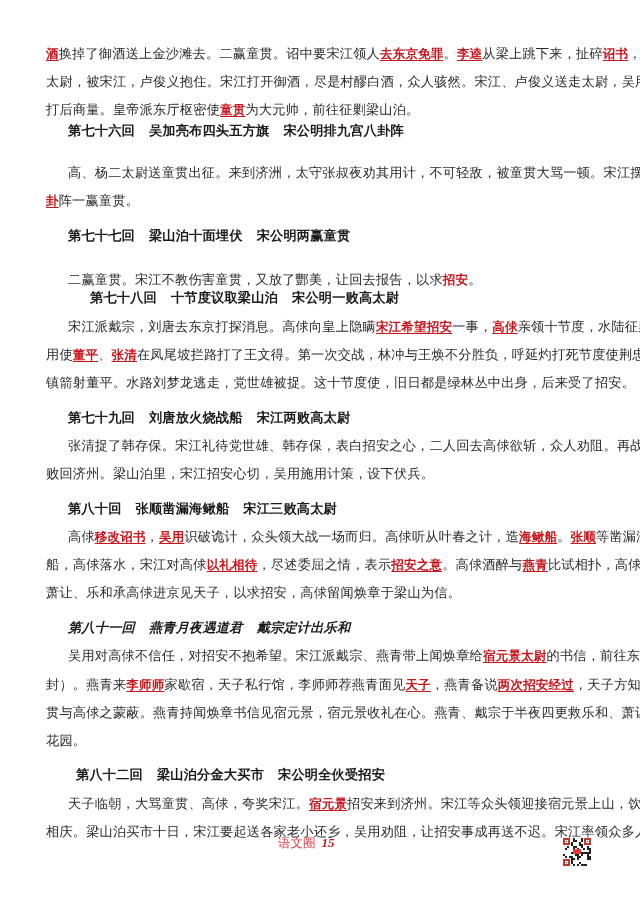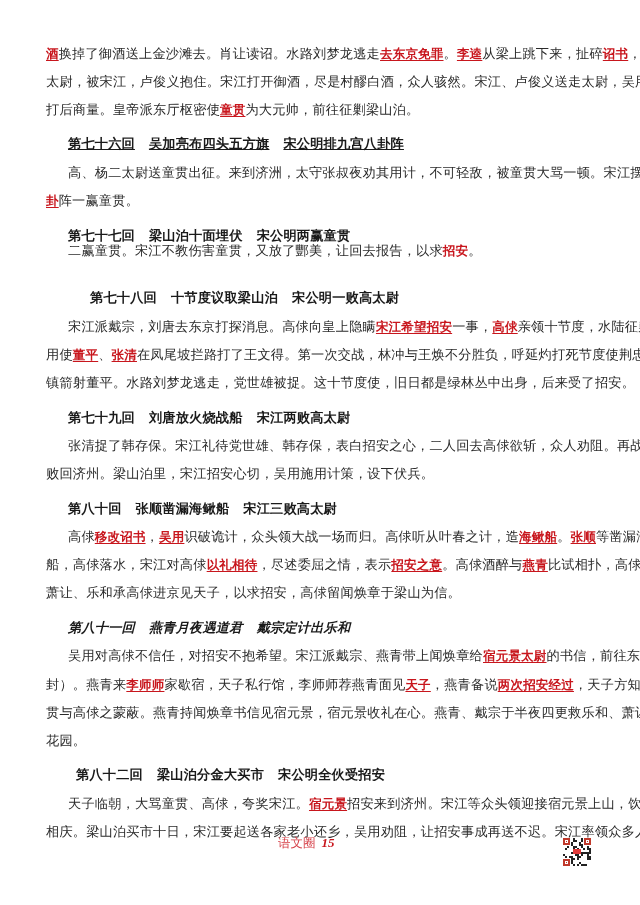--- a/index.html
+++ b/index.html
@@ -22,28 +22,28 @@
   .qr .cell { position:absolute; background:#222; }
   .qr .finder { position:absolute; width:7px; height:7px; border:2px solid #c0392b; box-sizing:border-box; }
   .qr .finder::after { content:""; position:absolute; left:1px; top:1px; width:1px; height:1px; background:#c0392b; }
   .qr .logo { position:absolute; left:10px; top:11px; width:8px; height:5px; background:#e03a3a; }
 </style>
 </head>
 <body>
 
 <div class="page">
   <div id="content">
-      <div class="line" style="top: 45px;"><span class="kw">酒</span><span>换掉了御酒送上金沙滩去。肖让读诏。水路刘梦龙逃走</span><span class="kw">去东京免罪</span><span>。</span><span class="kw">李逵</span><span>从梁上跳下来，扯碎</span><span class="kw">诏书</span><span>，揪打陈</span></div>
+      <div class="line" style="top: 45px;"><span class="kw">酒</span><span>换掉了御酒送上金沙滩去。二赢童贯。诏中要宋江领人</span><span class="kw">去东京免罪</span><span>。</span><span class="kw">李逵</span><span>从梁上跳下来，扯碎</span><span class="kw">诏书</span><span>，揪打陈</span></div>
       <div class="line" style="top: 73px;"><span>太尉，被宋江，卢俊义抱住。宋江打开御酒，尽是村醪白酒，众人骇然。宋江、卢俊义送走太尉，吴用主张先</span></div>
       <div class="line" style="top: 101px;"><span>打后商量。皇帝派东厅枢密使</span><span class="kw">童贯</span><span>为大元帅，前往征剿梁山泊。</span></div>
-      <div class="heading" style="top: 135px; text-decoration: underline;"><span>第七十六回</span><span class="gap"></span><span>吴加亮布四头五方旗</span><span class="gap"></span><span>宋公明排九宫八卦阵</span></div>
+      <div class="heading" style="top: 122px;"><span>第七十六回</span><span class="gap"></span><span>吴加亮布四头五方旗</span><span class="gap"></span><span>宋公明排九宫八卦阵</span></div>
       <div class="line indent" style="top: 164px;"><span>高、杨二太尉送童贯出征。来到济洲，太守张叔夜劝其用计，不可轻敌，被童贯大骂一顿。宋江摆</span></div>
       <div class="line" style="top: 192px;"><span class="kw">卦</span><span>阵一赢童贯。</span></div>
       <div class="heading" style="top: 227px;"><span>第七十七回</span><span class="gap"></span><span>梁山泊十面埋伏</span><span class="gap"></span><span>宋公明两赢童贯</span></div>
-      <div class="line indent" style="top: 242px;"><span>二赢童贯。宋江不教伤害童贯，又放了酆美，让回去报告，以求</span><span class="kw" style="text-decoration: none;">招安</span><span>。</span></div>
+      <div class="line indent" style="top: 271px;"><span>二赢童贯。宋江不教伤害童贯，又放了酆美，让回去报告，以求</span><span class="kw" style="text-decoration: none;">招安</span><span>。</span></div>
       <div class="heading" style="top: 289px; margin-left: 22px;"><span>第七十八回</span><span class="gap"></span><span>十节度议取梁山泊</span><span class="gap"></span><span>宋公明一败高太尉</span></div>
       <div class="line indent" style="top: 318px;"><span>宋江派戴宗，刘唐去东京打探消息。高俅向皇上隐瞒</span><span class="kw">宋江希望招安</span><span>一事，</span><span class="kw">高俅</span><span>亲领十节度，水陆征剿。吴</span></div>
       <div class="line" style="top: 346px;"><span>用使</span><span class="kw">董平</span><span>、</span><span class="kw">张清</span><span>在凤尾坡拦路打了王文得。第一次交战，林冲与王焕不分胜负，呼延灼打死节度使荆忠，项元</span></div>
       <div class="line" style="top: 374px;"><span>镇箭射董平。水路刘梦龙逃走，党世雄被捉。这十节度使，旧日都是绿林丛中出身，后来受了招安。</span></div>
       <div class="heading" style="top: 409px;"><span>第七十九回</span><span class="gap"></span><span>刘唐放火烧战船</span><span class="gap"></span><span>宋江两败高太尉</span></div>
       <div class="line indent" style="top: 437px;"><span>张清捉了韩存保。宋江礼待党世雄、韩存保，表白招安之心，二人回去高俅欲斩，众人劝阻。再战，高俅</span></div>
       <div class="line" style="top: 465px;"><span>败回济州。梁山泊里，宋江招安心切，吴用施用计策，设下伏兵。</span></div>
       <div class="heading" style="top: 500px; text-align: right;"><span>第八十回</span><span class="gap"></span><span>张顺凿漏海鳅船</span><span class="gap"></span><span>宋江三败高太尉</span></div>
       <div class="line indent" style="top: 528px;"><span>高俅</span><span class="kw">移改诏书</span><span>，</span><span class="kw">吴用</span><span>识破诡计，众头领大战一场而归。高俅听从叶春之计，造</span><span class="kw">海鳅船</span><span>。</span><span class="kw">张顺</span><span>等凿漏海鳅</span></div>
       <div class="line" style="top: 556px;"><span>船，高俅落水，宋江对高俅</span><span class="kw">以礼相待</span><span>，尽述委屈之情，表示</span><span class="kw">招安之意</span><span>。高俅酒醉与</span><span class="kw">燕青</span><span>比试相扑，高俅出丑。</span></div>

